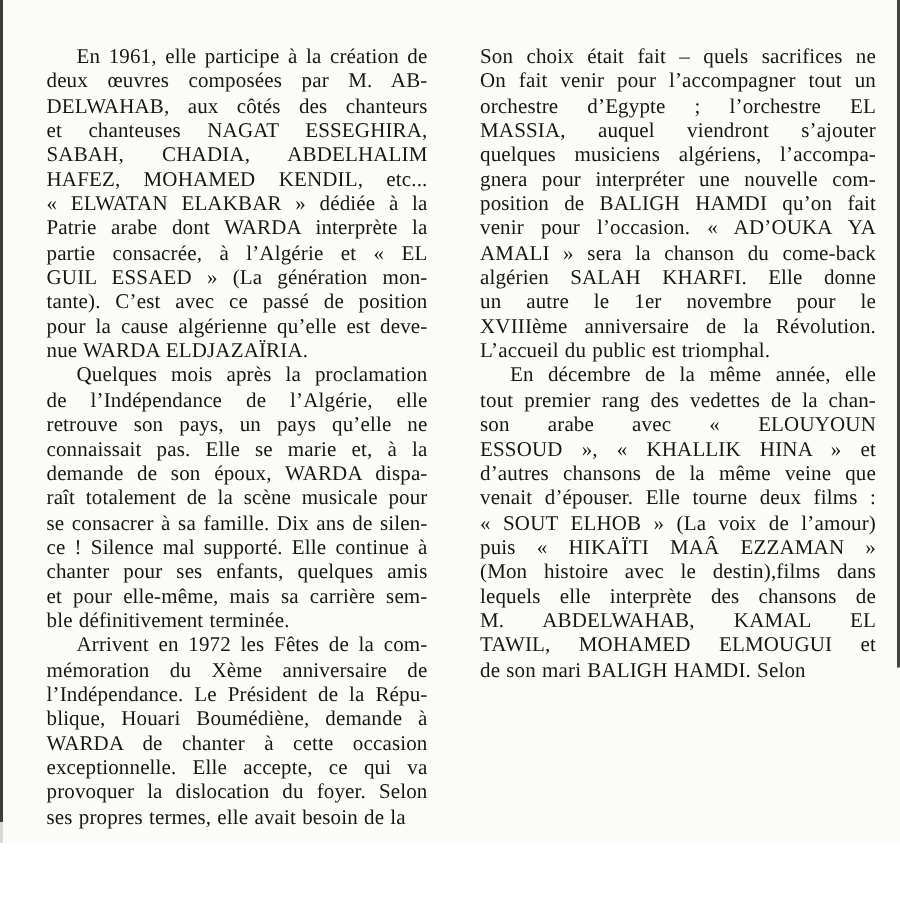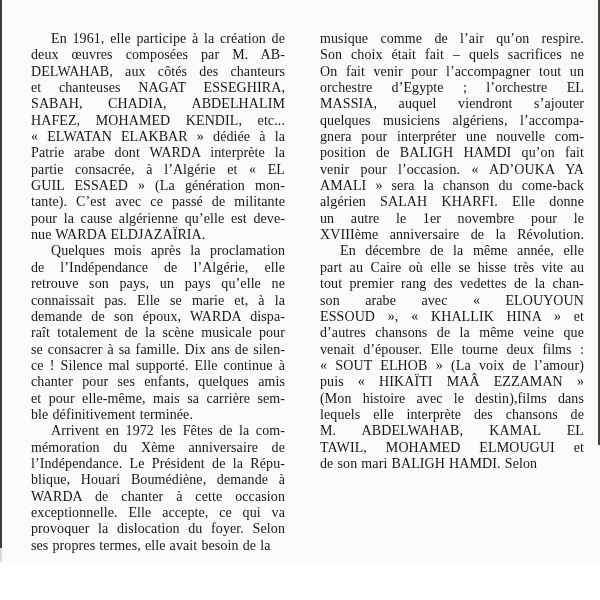--- a/index.html
+++ b/index.html
@@ -52,21 +52,21 @@
       <div class="line first">En 1961, elle participe à la création de</div>
       <div class="line">deux œuvres composées par M. AB-</div>
       <div class="line">DELWAHAB, aux côtés des chanteurs</div>
       <div class="line">et chanteuses NAGAT ESSEGHIRA,</div>
       <div class="line">SABAH, CHADIA, ABDELHALIM</div>
       <div class="line">HAFEZ, MOHAMED KENDIL, etc...</div>
       <div class="line">« ELWATAN ELAKBAR » dédiée à la</div>
       <div class="line">Patrie arabe dont WARDA interprète la</div>
       <div class="line">partie consacrée, à l’Algérie et « EL</div>
       <div class="line">GUIL ESSAED » (La génération mon-</div>
-      <div class="line">tante). C’est avec ce passé de militante</div>
+      <div class="line">tante). C’est avec ce passé de position</div>
       <div class="line">pour la cause algérienne qu’elle est deve-</div>
       <div class="line last">nue WARDA ELDJAZAÏRIA.</div>
       <div class="line first">Quelques mois après la proclamation</div>
       <div class="line">de l’Indépendance de l’Algérie, elle</div>
       <div class="line">retrouve son pays, un pays qu’elle ne</div>
       <div class="line">connaissait pas. Elle se marie et, à la</div>
       <div class="line">demande de son époux, WARDA dispa-</div>
       <div class="line">raît totalement de la scène musicale pour</div>
       <div class="line">se consacrer à sa famille. Dix ans de silen-</div>
       <div class="line">ce ! Silence mal supporté. Elle continue à</div>
@@ -76,35 +76,34 @@
       <div class="line first">Arrivent en 1972 les Fêtes de la com-</div>
       <div class="line">mémoration du Xème anniversaire de</div>
       <div class="line">l’Indépendance. Le Président de la Répu-</div>
       <div class="line">blique, Houari Boumédiène, demande à</div>
       <div class="line">WARDA de chanter à cette occasion</div>
       <div class="line">exceptionnelle. Elle accepte, ce qui va</div>
       <div class="line">provoquer la dislocation du foyer. Selon</div>
       <div class="line last">ses propres termes, elle avait besoin de la</div>
     </div>
   <div class="col col-right">
-      <div class="line">musique comme de l’air qu’on respire.</div>
       <div class="line">Son choix était fait – quels sacrifices ne</div>
       <div class="line">On fait venir pour l’accompagner tout un</div>
       <div class="line">orchestre d’Egypte ; l’orchestre EL</div>
       <div class="line">MASSIA, auquel viendront s’ajouter</div>
       <div class="line">quelques musiciens algériens, l’accompa-</div>
       <div class="line">gnera pour interpréter une nouvelle com-</div>
       <div class="line">position de BALIGH HAMDI qu’on fait</div>
       <div class="line">venir pour l’occasion. « AD’OUKA YA</div>
       <div class="line">AMALI » sera la chanson du come-back</div>
       <div class="line">algérien SALAH KHARFI. Elle donne</div>
       <div class="line">un autre le 1er novembre pour le</div>
       <div class="line">XVIIIème anniversaire de la Révolution.</div>
+      <div class="line last">L’accueil du public est triomphal.</div>
       <div class="line first">En décembre de la même année, elle</div>
-      <div class="line">part au Caire où elle se hisse très vite au</div>
       <div class="line">tout premier rang des vedettes de la chan-</div>
       <div class="line">son arabe avec « ELOUYOUN</div>
       <div class="line">ESSOUD », « KHALLIK HINA » et</div>
       <div class="line">d’autres chansons de la même veine que</div>
       <div class="line">venait d’épouser. Elle tourne deux films :</div>
       <div class="line">« SOUT ELHOB » (La voix de l’amour)</div>
       <div class="line">puis « HIKAÏTI MAÂ EZZAMAN »</div>
       <div class="line">(Mon histoire avec le destin),films dans</div>
       <div class="line">lequels elle interprète des chansons de</div>
       <div class="line">M. ABDELWAHAB, KAMAL EL</div>

